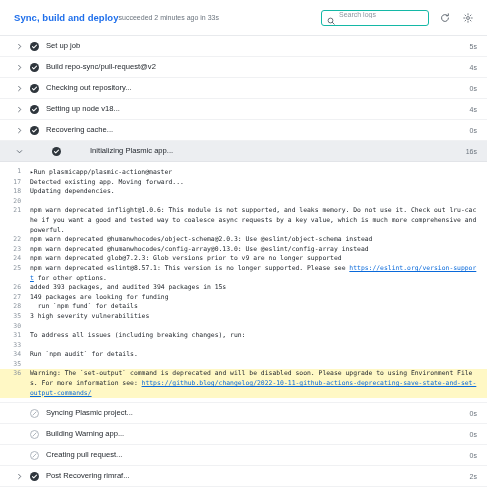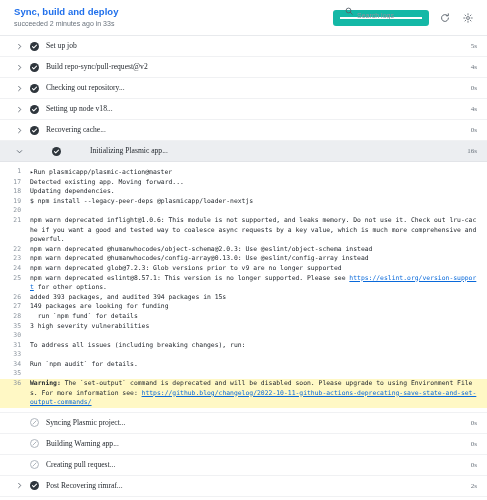--- a/index.html
+++ b/index.html
@@ -19,48 +19,48 @@
 
   
   .header {
     height: 36px;
     display: flex;
     align-items: center;
     padding: 0 12px 0 14px;
     border-bottom: 1px solid #e8eaed;
     background: #fff;
   }
-  .header-left { display: flex; flex-direction: column; justify-content: center; }
+  .header-left { display: flex; flex-direction: row; justify-content: center; }
   .job-title {
     font-size: 9.5px;
     font-weight: bold;
     color: #1f6feb;
     line-height: 12px;
     letter-spacing: 0.05px;
   }
   .job-sub {
     font-size: 7px;
     color: #6a737d;
     line-height: 10px;
     margin-top: 1px;
   }
   .header-right {
     margin-left: auto;
     display: flex;
     align-items: center;
     gap: 9px;
   }
   .search-box {
-    width: 96px;
+    width: 108px;
     height: 16px;
-    border: 7px solid #14b8a6;
+    border: 1px solid #14b8a6;
     border-radius: 3px;
     background: #fff;
     display: flex;
-    align-items: flex-end;
+    align-items: flex-start;
     padding: 0 5px;
     gap: 4px;
   }
   .search-box input {
     border: none;
     outline: none;
     font-size: 7px;
     color: #57606a;
     font-family: "Liberation Sans", sans-serif;
     width: 100%;
@@ -69,21 +69,21 @@
   }
   .search-box input::placeholder { color: #8c959f; }
   .icon-btn {
     width: 14px; height: 14px;
     display: flex; align-items: center; justify-content: center;
     cursor: pointer;
     color: #57606a;
   }
 
   
-  .steps { background: #a21caf; font-family: Liberation Serif, serif; }
+  .steps { background: #a21caf; }
   .step-row {
     height: 21px;
     display: flex;
     align-items: center;
     padding: 0 10px 0 14px;
     border-bottom: 1px solid #f0f1f3;
     cursor: pointer;
     background: #fff;
   }
   .step-row.expanded {
@@ -142,21 +142,21 @@
     color: #8c959f;
     padding-right: 9px;
     user-select: none;
   }
   .lt { white-space: pre-wrap; word-break: break-all; }
   .lt .grp-arrow { color: #24292f; font-size: 6px; }
   .lt a, .lt .lnk {
     color: #0969da;
     text-decoration: underline;
   }
-  .lt .wtag { font-weight: bold; color: #24292f; }
+  .lt .wtag { font-weight: normal; color: #24292f; }
 </style>
 </head>
 <body>
 
 <div class="app">
 
   <div class="header">
     <div class="header-left">
       <div class="job-title">Sync, build and deploy</div>
       <div class="job-sub">succeeded 2 minutes ago in 33s</div>
@@ -276,21 +276,20 @@
         </span>
         <span class="step-label">Initializing Plasmic app...</span>
         <span class="step-dur">16s</span>
       </div>
     </div>
 
   <div class="log" id="log-body">
       <div class="log-line"><span class="ln">1</span><span class="lt"><span class="grp-arrow">▸</span>Run plasmicapp/plasmic-action@master</span></div>
       <div class="log-line"><span class="ln">17</span><span class="lt">Detected existing app. Moving forward...</span></div>
       <div class="log-line"><span class="ln">18</span><span class="lt">Updating dependencies.</span></div>
-      <div class="log-line"><span class="ln">19</span><span class="lt">$ npm install --legacy-peer-deps @plasmicapp/loader-nextjs</span></div>
       <div class="log-line"><span class="ln">20</span></div>
       <div class="log-line"><span class="ln">21</span><span class="lt">npm warn deprecated inflight@1.0.6: This module is not supported, and leaks memory. Do not use it. Check out lru-cache if you want a good and tested way to coalesce async requests by a key value, which is much more comprehensive and powerful.</span></div>
       <div class="log-line"><span class="ln">22</span><span class="lt">npm warn deprecated @humanwhocodes/object-schema@2.0.3: Use @eslint/object-schema instead</span></div>
       <div class="log-line"><span class="ln">23</span><span class="lt">npm warn deprecated @humanwhocodes/config-array@0.13.0: Use @eslint/config-array instead</span></div>
       <div class="log-line"><span class="ln">24</span><span class="lt">npm warn deprecated glob@7.2.3: Glob versions prior to v9 are no longer supported</span></div>
       <div class="log-line"><span class="ln">25</span><span class="lt">npm warn deprecated eslint@8.57.1: This version is no longer supported. Please see <span class="lnk">https://eslint.org/version-support</span> for other options.</span></div>
       <div class="log-line"><span class="ln">26</span><span class="lt">added 393 packages, and audited 394 packages in 15s</span></div>
       <div class="log-line"><span class="ln">27</span><span class="lt">149 packages are looking for funding</span></div>
       <div class="log-line"><span class="ln">28</span><span class="lt">  run `npm fund` for details</span></div>
       <div class="log-line"><span class="ln">35</span><span class="lt">3 high severity vulnerabilities</span></div>

